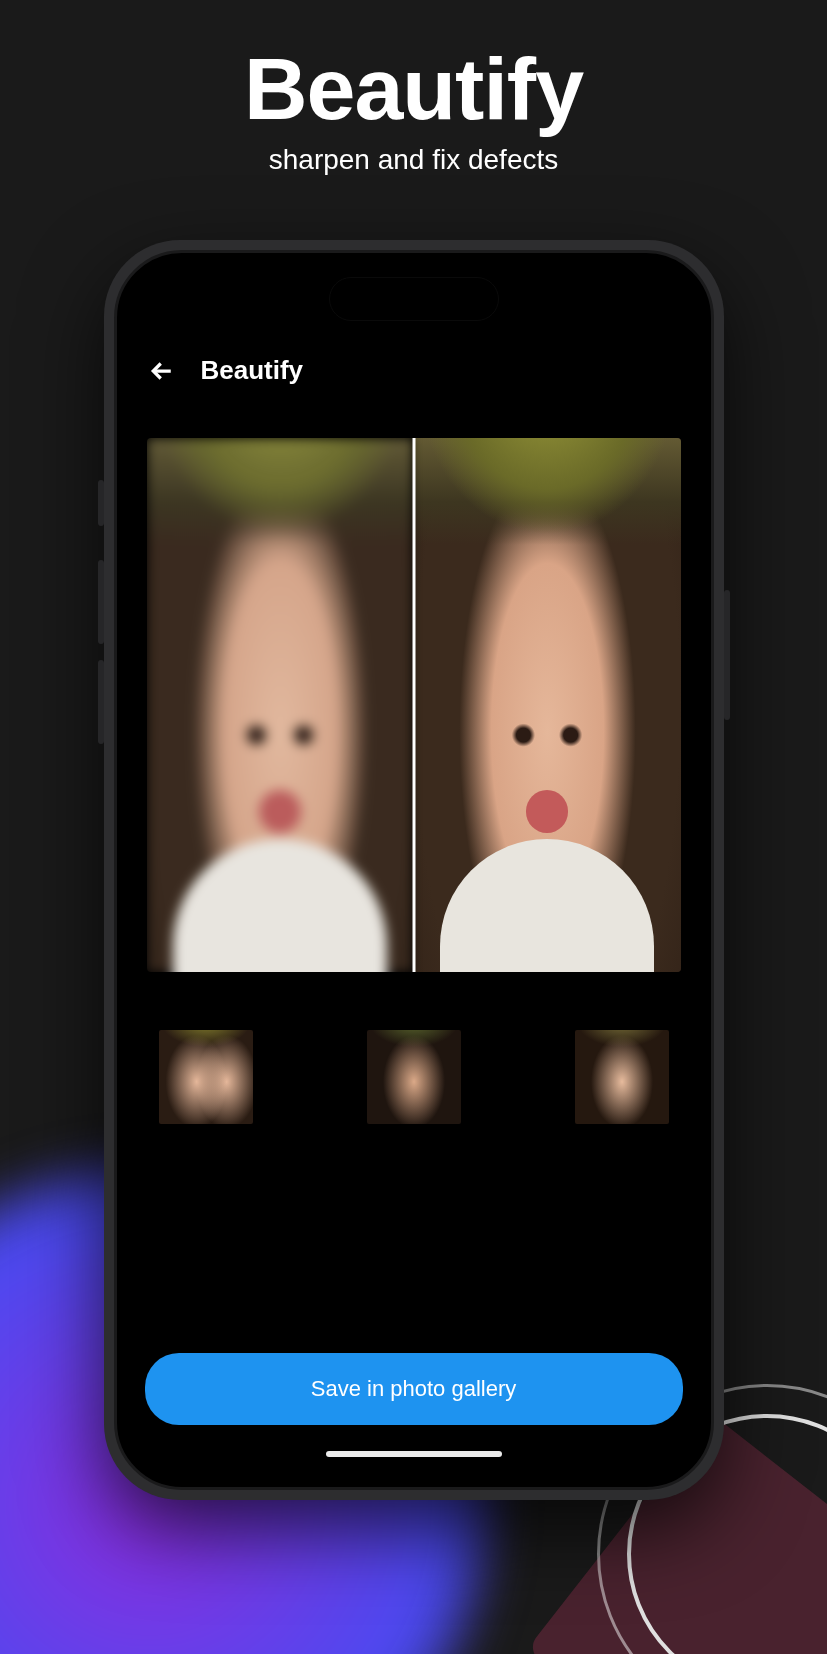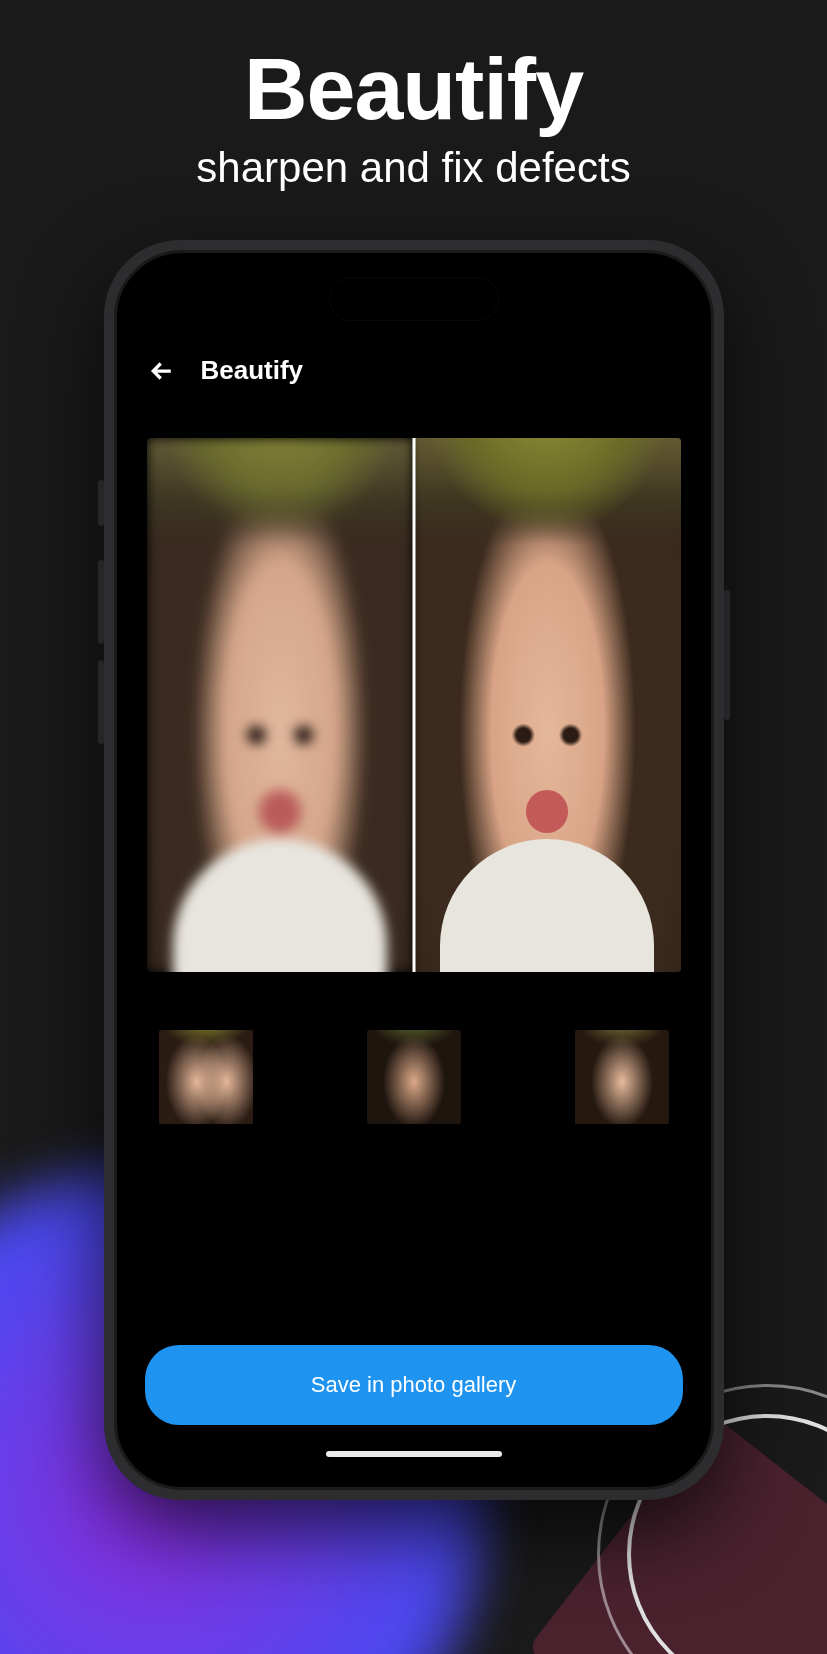--- a/index.html
+++ b/index.html
@@ -7,21 +7,21 @@
 
     
     .bg-blob-bl{position:absolute;left:-200px;bottom:-200px;width:700px;height:700px;background:radial-gradient(circle at center,#8a2ee0 0%,#6a3de8 30%,#4a4af0 60%,transparent 75%);filter:blur(20px);border-radius:50%}
     .bg-blob-br{position:absolute;right:-80px;bottom:-40px;width:280px;height:280px;border-radius:50%;border:4px solid #e0e0e0;background:transparent}
     .bg-blob-br2{position:absolute;right:-110px;bottom:-70px;width:340px;height:340px;border-radius:50%;border:3px solid #f5f5f5;background:transparent;opacity:.5}
     .bg-rect-br{position:absolute;right:-60px;bottom:-120px;width:300px;height:300px;background:#d63a6b;transform:rotate(38deg);border-radius:16px;opacity:.25}
 
     
     .hero{position:relative;z-index:2;text-align:center;padding-top:38px;color:#fff}
     .hero h1{font-size:88px;font-weight:800;letter-spacing:-1px}
-    .hero p{font-size:42px;font-weight:500;margin-top:4px}
+    .hero p{font-size:28px;font-weight:500;margin-top:4px}
 
     
     .phone{position:absolute;top:240px;left:50%;transform:translateX(-50%);width:620px;height:1260px;border-radius:76px;background:#2d2d2f;padding:10px;box-shadow:0 30px 80px rgba(0,0,0,.7);z-index:3}
     .phone-inner{width:100%;height:100%;border-radius:68px;background:#000;position:relative;overflow:hidden;border:3px solid #1a1a1b}
     .dynamic-island{position:absolute;top:24px;left:50%;transform:translateX(-50%);width:170px;height:44px;background:#000;border-radius:26px;border:1px solid #0a0a0a;z-index:10}
 
     
     .side-btn{position:absolute;background:#262628;border-radius:3px}
     .sb-left1{left:-6px;top:240px;width:6px;height:46px}
     .sb-left2{left:-6px;top:320px;width:6px;height:84px}
@@ -64,21 +64,21 @@
     .t2{background:
        radial-gradient(ellipse 120% 70% at 50% -10%,#5d6b2f 0%,transparent 40%),
        radial-gradient(ellipse 60% 90% at 50% 55%,#dba988 0%,transparent 55%),
        #1f150f}
     .t3{background:
        radial-gradient(ellipse 120% 70% at 50% -10%,#7b723a 0%,transparent 40%),
        radial-gradient(ellipse 60% 90% at 50% 55%,#e7bb9d 0%,transparent 55%),
        #25180f}
 
     .actions{margin-top:auto;display:flex;flex-direction:column;gap:26px;padding:0 4px 10px}
-    .btn{height:80px;border-radius:34px;border:none;color:#fff;font-size:22px;font-weight:500;cursor:pointer}
+    .btn{height:72px;border-radius:34px;border:none;color:#fff;font-size:22px;font-weight:500;cursor:pointer}
     .btn.primary{background:#1e93f0}
     .btn.share{background:linear-gradient(90deg,#b436b4 0%,#c93a85 45%,#ee4a46 100%)}
 
     .bottom-bar{margin:16px auto 0;width:176px;height:6px;border-radius:6px;background:#fff;opacity:.92}
   </style>
 </head>
 <body>
 
 <div class="bg-blob-bl"></div>
 <div class="bg-rect-br"></div>

